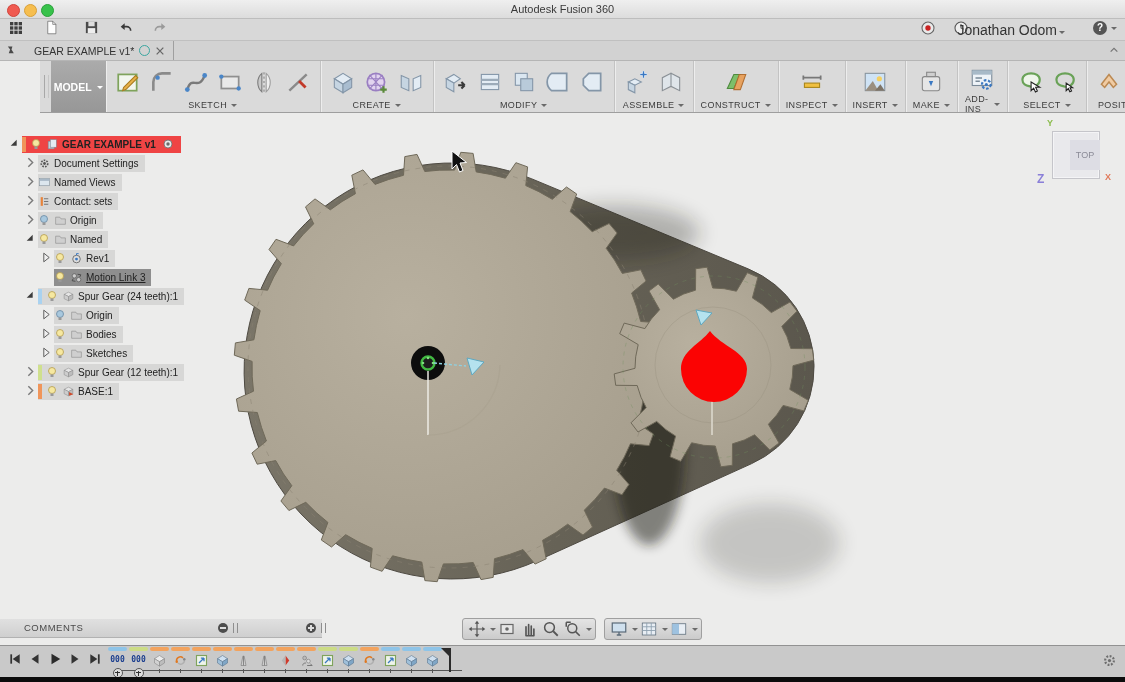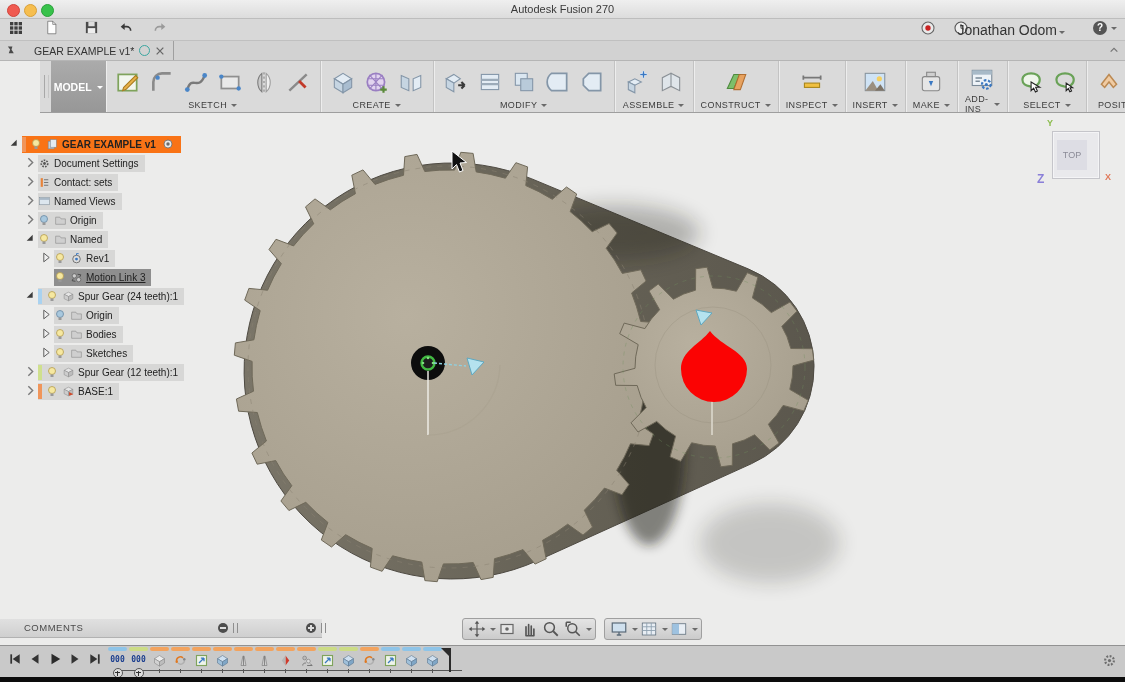--- a/index.html
+++ b/index.html
@@ -50,28 +50,28 @@
   .ctl-dot{position:absolute;top:4px;width:10px;height:10px;border-radius:50%;background:#4d4d4d;}
   .ctl-dot::after{content:"";position:absolute;left:2px;top:4.3px;width:6px;height:1.4px;background:#ddd;}
   .ctl-dot.plus::before{content:"";position:absolute;left:4.3px;top:2px;width:1.4px;height:6px;background:#ddd;}
   .ctl-grip{position:absolute;top:4px;width:3px;height:10px;
     border-left:1px solid #8e8e8e;border-right:1px solid #8e8e8e;}
   #browser-tree{position:absolute;left:8px;top:22px;}
   .trow{display:flex;align-items:center;height:18px;margin-bottom:1px;font-size:10px;color:#222;}
   .tarrow{width:14px;height:14px;flex:0 0 14px;}
   .pill{display:inline-flex;align-items:center;height:17px;background:rgba(213,213,212,.93);
     padding-right:6px;gap:3px;}
-  .pill.rootbg{background:#f97316;}
+  .pill.rootbg{background:#ef4444;}
   .pill.sel{background:#8e8e8e;text-decoration:underline;}
   .stripe{width:4px;height:15px;margin-right:1px;}
   .bspot{width:13px;height:13px;}
   
   #viewcube{left:1052px;top:18px;width:46px;height:46px;background:#e9e9ec;
     border:1px solid #c5c5ca;box-shadow:0 0 0 1px #f4f4f6 inset;}
-  #vc-face{position:absolute;left:4px;top:8px;width:30px;height:30px;background:#dddde4;
+  #vc-face{position:absolute;left:17px;top:8px;width:30px;height:30px;background:#dddde4;
     font-size:9px;color:#8b8b97;display:flex;align-items:center;justify-content:center;}
   .vc-ax{position:absolute;font-size:9px;font-weight:bold;}
   
   #comments-bar{top:506px;}
   #navbar{left:462px;top:505px;height:22px;display:flex;gap:8px;}
   .navgrp{display:flex;align-items:center;background:linear-gradient(#e2e2e2,#cwccc,#cccccc);
     background:linear-gradient(#e4e4e4,#cbcbcb);border:1px solid #9f9f9f;border-radius:3px;padding:0 3px;}
   .nav-icon{width:22px;height:20px;display:flex;align-items:center;justify-content:center;}
   
   #timeline{left:0;top:645px;width:100%;height:31px;background:#c9c9c9;border-top:1px solid #929292;}
@@ -96,21 +96,21 @@
   #bottom-strip{left:0;top:677px;width:100%;height:5px;background:#0c0c0c;}
   .chev-up{position:absolute;right:8px;top:4px;width:8px;height:8px;}
 </style>
 </head>
 <body>
 
 <div class="abs" id="titlebar">
   <span class="tl" style="left:7px;background:#f05a50;border:1px solid #d0453c;"></span>
   <span class="tl" style="left:24px;background:#f6be4f;border:1px solid #d8a038;"></span>
   <span class="tl" style="left:41px;background:#38c24b;border:1px solid #2aa03a;"></span>
-  <div id="win-title">Autodesk Fusion 270</div>
+  <div id="win-title">Autodesk Fusion 360</div>
 </div>
 
 <div class="abs" id="qat">
   <span class="qat-ic" style="left:8px">
       <svg width="16" height="16" viewBox="0 0 24 24">
         <g fill="#3e3e3e">
           <rect x="3" y="3" width="5" height="5"></rect>
           <rect x="9.5" y="3" width="5" height="5"></rect>
           <rect x="16" y="3" width="5" height="5"></rect>
           <rect x="3" y="9.5" width="5" height="5"></rect>
@@ -529,41 +529,41 @@
       </div>
       <div class="trow">
         <span class="tarrow" style="margin-left: 16px;">
           <svg width="13" height="13" viewBox="0 0 24 24">
             <path d="M8 4l8 8-8 8" fill="none" stroke="#7a7a7a" stroke-width="2.6"></path>
           </svg>
         </span>
         <span class="pill">
           <span class="bspot">
             <svg width="13" height="13" viewBox="0 0 24 24">
+              <rect x="3" y="5" width="18" height="13" fill="#dce6ee" stroke="#7f8b96"></rect>
+              <rect x="3" y="5" width="18" height="4" fill="#a8b8c6"></rect>
+            </svg>
+          </span>
+          <span>Named Views</span>
+        </span>
+      </div>
+      <div class="trow">
+        <span class="tarrow" style="margin-left: 16px;">
+          <svg width="13" height="13" viewBox="0 0 24 24">
+            <path d="M8 4l8 8-8 8" fill="none" stroke="#7a7a7a" stroke-width="2.6"></path>
+          </svg>
+        </span>
+        <span class="pill">
+          <span class="bspot">
+            <svg width="13" height="13" viewBox="0 0 24 24">
               <rect x="5" y="4" width="4" height="16" fill="#e8833a"></rect>
               <path d="M11 7h8M11 12h8M11 17h8" stroke="#777" stroke-width="2"></path>
             </svg>
           </span>
           <span>Contact: sets</span>
-        </span>
-      </div>
-      <div class="trow">
-        <span class="tarrow" style="margin-left: 16px;">
-          <svg width="13" height="13" viewBox="0 0 24 24">
-            <path d="M8 4l8 8-8 8" fill="none" stroke="#7a7a7a" stroke-width="2.6"></path>
-          </svg>
-        </span>
-        <span class="pill">
-          <span class="bspot">
-            <svg width="13" height="13" viewBox="0 0 24 24">
-              <rect x="3" y="5" width="18" height="13" fill="#dce6ee" stroke="#7f8b96"></rect>
-              <rect x="3" y="5" width="18" height="4" fill="#a8b8c6"></rect>
-            </svg>
-          </span>
-          <span>Named Views</span>
         </span>
       </div>
       <div class="trow">
         <span class="tarrow" style="margin-left: 16px;">
           <svg width="13" height="13" viewBox="0 0 24 24">
             <path d="M8 4l8 8-8 8" fill="none" stroke="#7a7a7a" stroke-width="2.6"></path>
           </svg>
         </span>
         <span class="pill">
           <span class="bspot">

